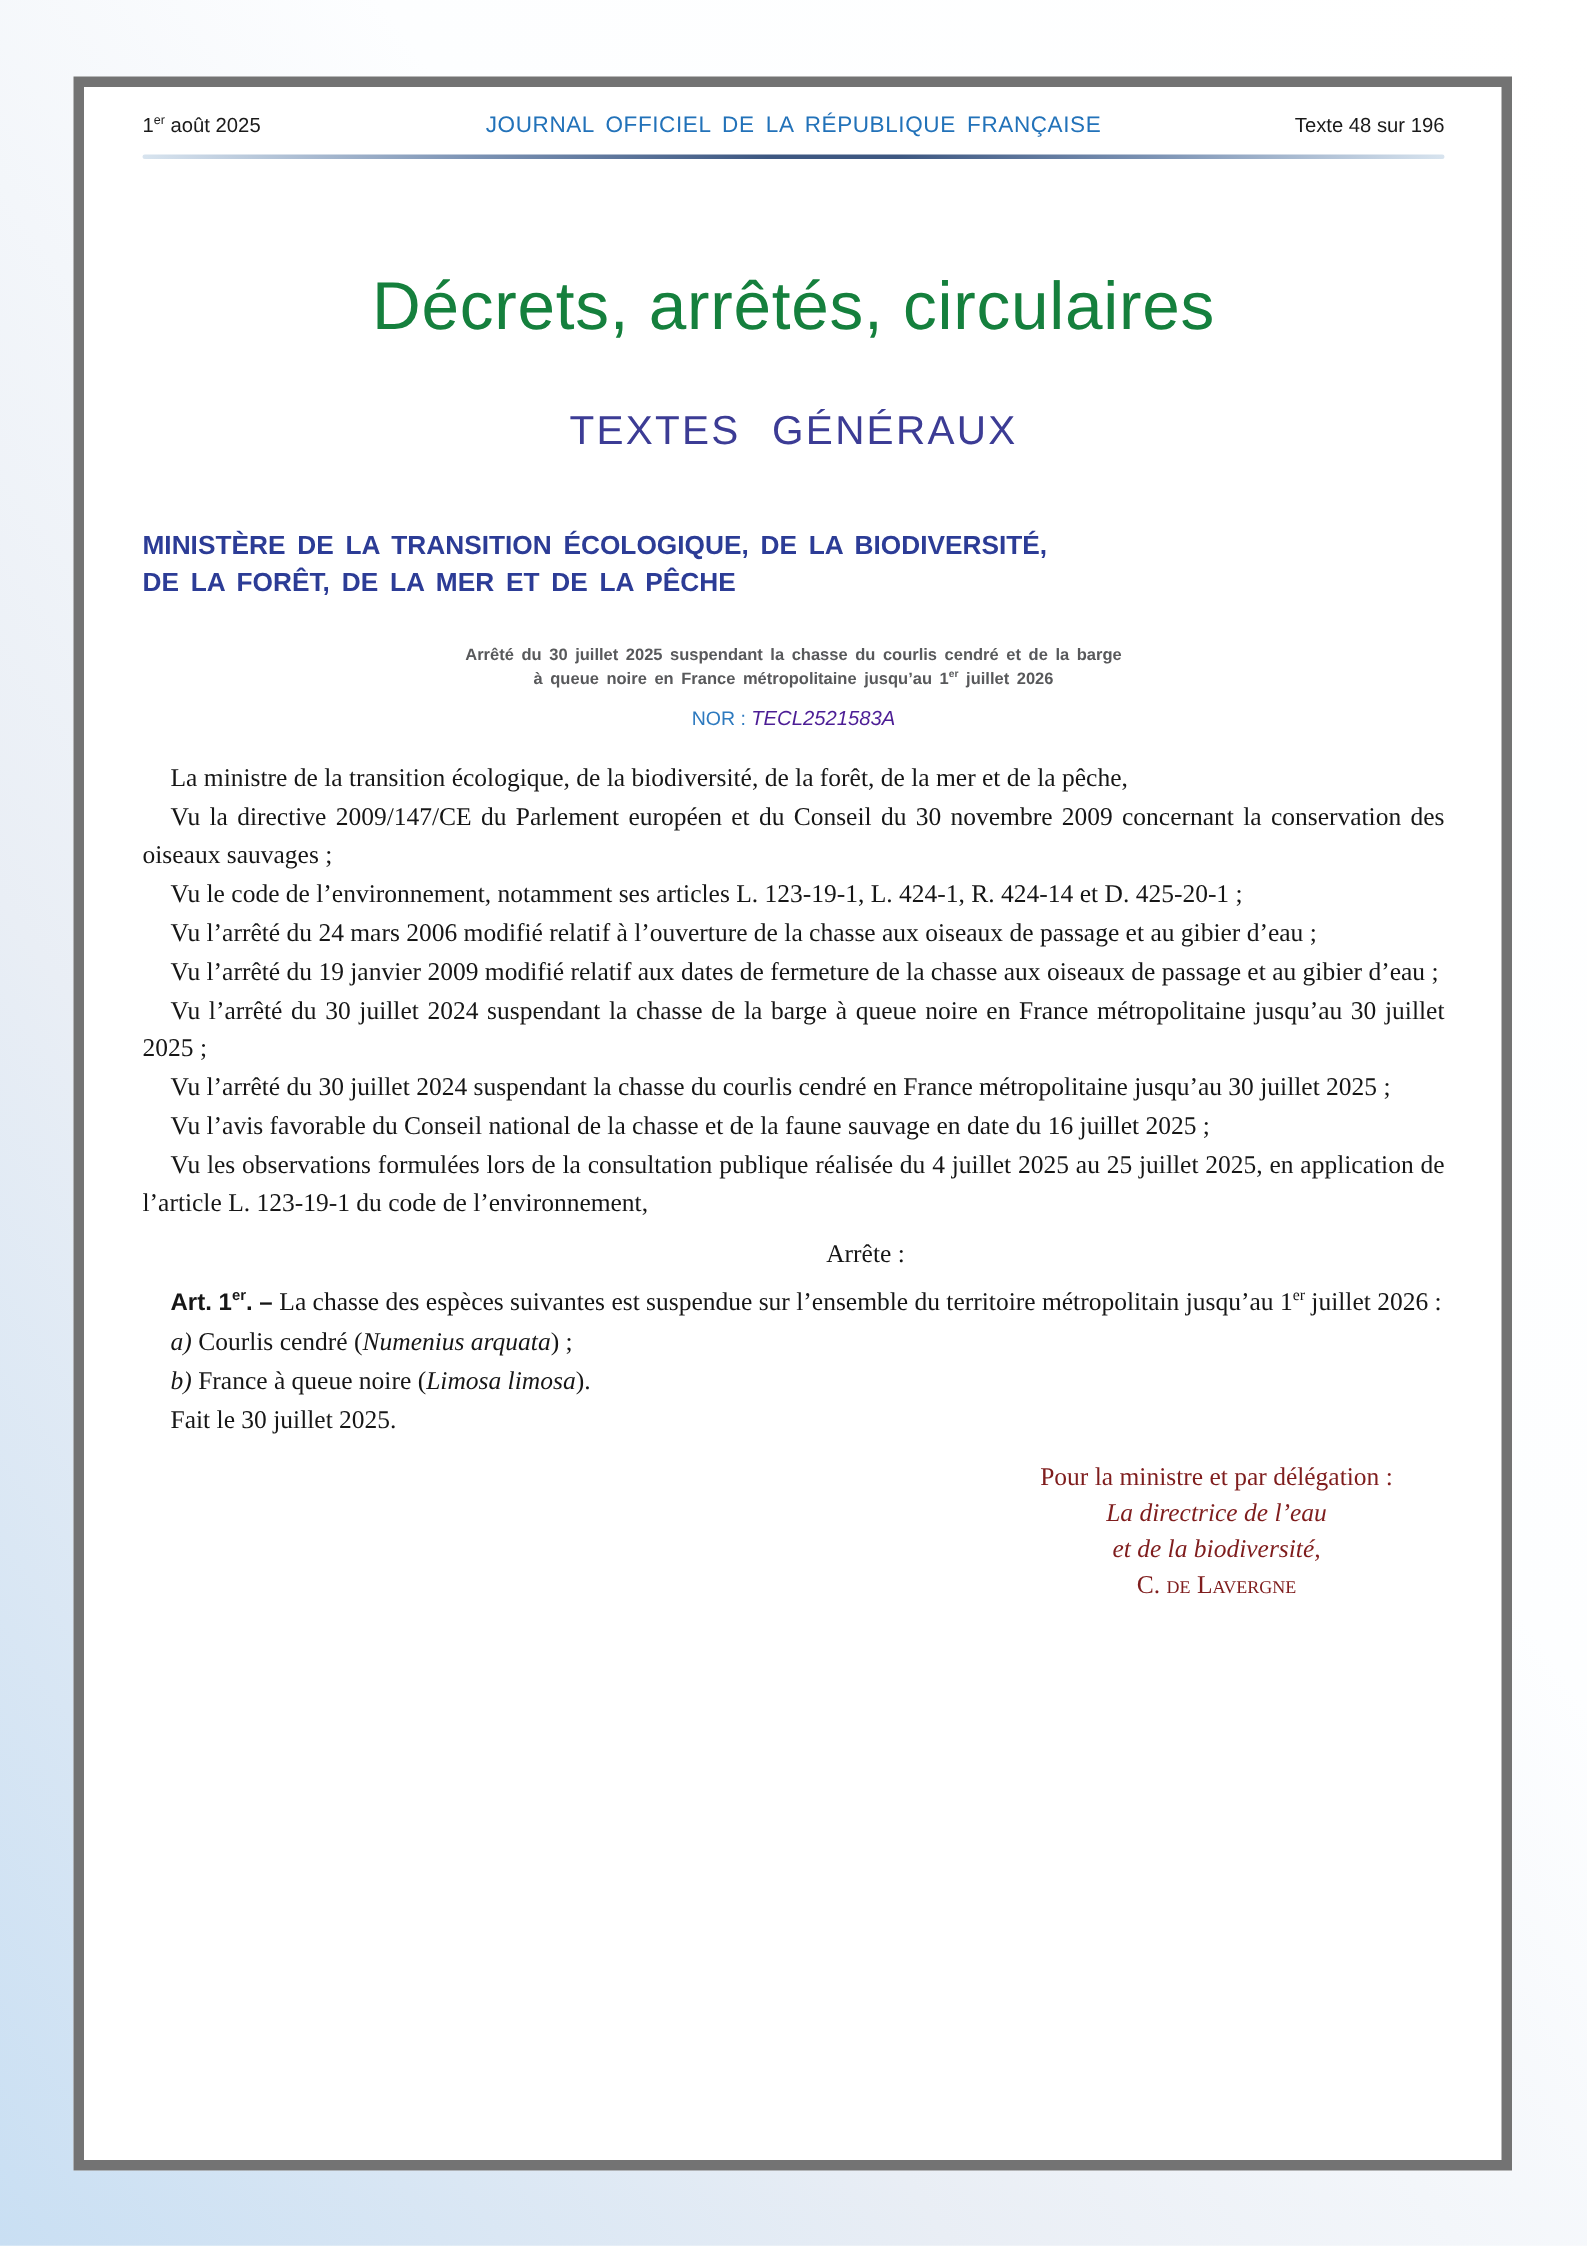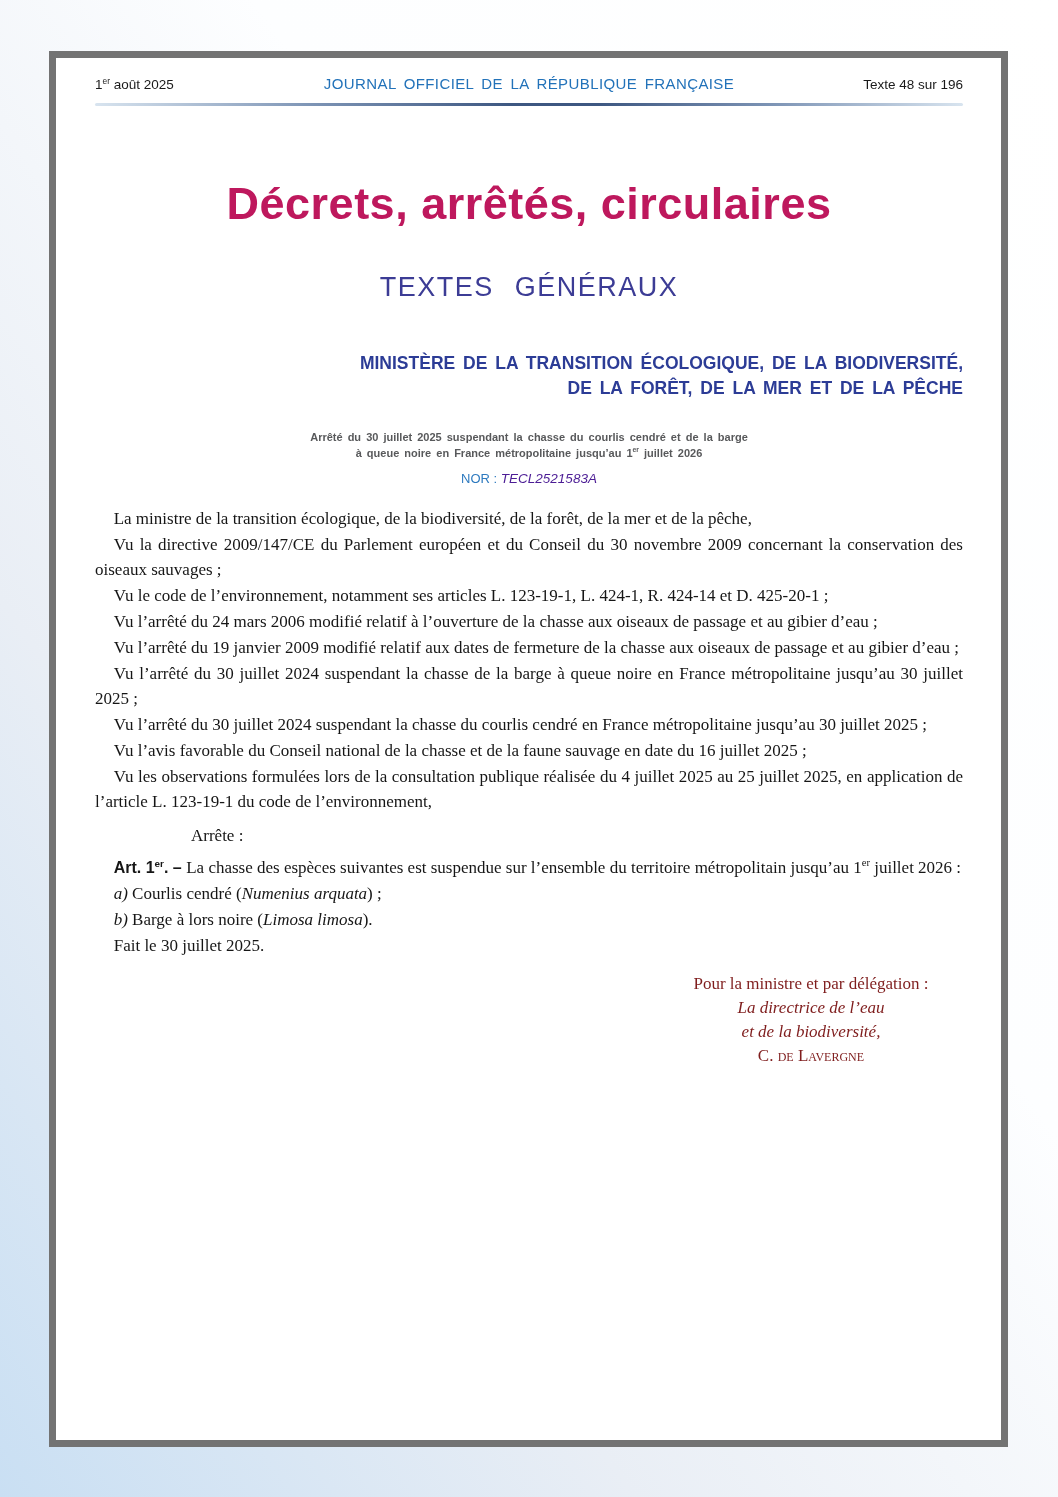--- a/index.html
+++ b/index.html
@@ -50,38 +50,38 @@
     height: 3px;
     margin-top: 11px;
     background: linear-gradient(to right, #d8e4ef 0%, #7d94b5 25%, #3d5781 48%, #3d5781 58%, #7d94b5 78%, #d8e4ef 100%);
     border-radius: 2px;
   }
   
   .main-title {
     margin: 72px 0 0 0;
     text-align: center;
     font-family: "Liberation Sans", sans-serif;
-    font-weight: bold;
+    font-weight: normal;
     font-size: 45px;
     letter-spacing: 0.5px;
-    color: #be185d;
+    color: #15803d;
   }
   .section-title {
     margin: 42px 0 0 0;
     text-align: center;
     font-family: "Liberation Sans", sans-serif;
     font-weight: normal;
     font-size: 27px;
     letter-spacing: 1.5px;
     word-spacing: 12px;
     color: #3c3c95;
   }
   .ministry {
     margin: 48px 0 0 0;
-    text-align: right;
+    text-align: left;
     font-family: "Liberation Sans", sans-serif;
     font-weight: bold;
     font-size: 17.5px;
     line-height: 1.45;
     word-spacing: 3px;
     color: #2c3c96;
   }
   .doc-title {
     margin: 27px 0 0 0;
     text-align: center;
@@ -109,21 +109,21 @@
     text-align: justify;
   }
   .doc-body p {
     margin: 1px 0;
     text-indent: 1.1em;
   }
   .arrete-line {
     margin: 9px 0 7px 0 !important;
     text-indent: 0 !important;
     padding-left: 96px;
-    text-align: left;
+    text-align: center;
   }
   .art-label {
     font-family: "Liberation Sans", sans-serif;
     font-weight: bold;
     font-size: 16px;
   }
   .it { font-style: italic; }
   .sig-block {
     margin-top: 14px;
     margin-left: auto;
@@ -182,21 +182,21 @@
 
     <p>
       <span class="art-label"><span>Art. 1</span><sup class="er">er</sup><span>. – </span></span><span>La chasse des espèces suivantes est suspendue sur l’ensemble du territoire métropolitain jusqu’au 1</span><sup class="er">er</sup><span> juillet 2026 :</span>
     </p>
 
     <p>
       <span class="it">a)</span><span> Courlis cendré (</span><span class="it">Numenius arquata</span><span>) ;</span>
     </p>
 
     <p>
-      <span class="it">b)</span><span> Barge à lors noire (</span><span class="it">Limosa limosa</span><span>).</span>
+      <span class="it">b)</span><span> France à queue noire (</span><span class="it">Limosa limosa</span><span>).</span>
     </p>
 
 
     <p>Fait le 30 juillet 2025.</p>
 
     <div class="sig-block">
       <div>Pour la ministre et par délégation :</div>
       <div class="it">La directrice de l’eau</div>
       <div class="it">et de la biodiversité,</div>
       <div class="sig-name"><span>C. </span><span class="smallcaps">de Lavergne</span></div>

